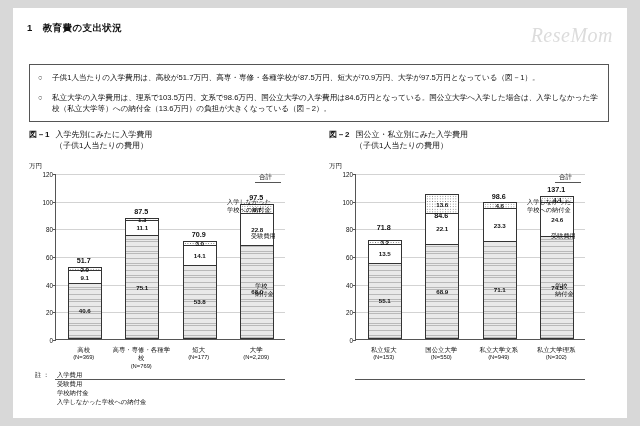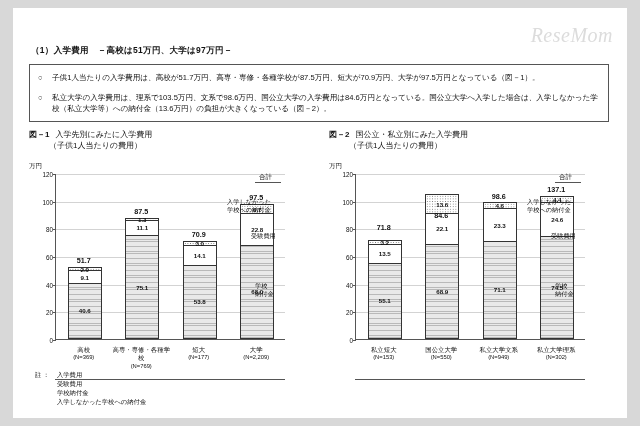--- a/index.html
+++ b/index.html
@@ -59,21 +59,21 @@
     position:absolute;
     top:122px;
   }
   .chart.left{left:16px; width:290px;}
   .chart.right{left:316px; width:290px;}
   .ctitle{
     font-size:8px; color:#111; font-weight:normal;
     line-height:1.35;
   }
   .ctitle .lbl{font-weight:bold; margin-right:6px;}
-  .ctitle .l2{display:block; margin-left:20px;}
+  .ctitle .l2{display:block; margin-left:26px;}
   .axis-unit{
     position:absolute;
     font-size:6.5px; color:#111;
   }
   .plot{
     position:absolute;
     border-left:1px solid #555;
     border-bottom:1px solid #555;
     box-sizing:border-box;
   }
@@ -163,22 +163,24 @@
   .legend ul{margin:0; padding:0; list-style:none; margin-left:22px;}
   .legend li{white-space:nowrap;}
 </style>
 </head>
 <body>
 
 <div class="page">
 
   <div class="watermark">ReseMom</div>
 
-
-  <div class="h2">（1）入学費用　－高校は51万円、大学は97万円－</div>
+  <div class="h1">
+    <span class="num">1</span><span>教育費の支出状況</span>
+  </div>
+
 
   <div class="notebox">
     <div class="bullet b1">
       <span class="circ">○</span>
       <span class="txt">子供1人当たりの入学費用は、高校が51.7万円、高専・専修・各種学校が87.5万円、短大が70.9万円、大学が97.5万円となっている（図－1）。</span>
     </div>
     <div class="bullet b2">
       <span class="circ">○</span>
       <span class="txt">私立大学の入学費用は、理系で103.5万円、文系で98.6万円、国公立大学の入学費用は84.6万円となっている。国公立大学へ入学した場合は、入学しなかった学校（私立大学等）への納付金（13.6万円）の負担が大きくなっている（図－2）。</span>
     </div>

